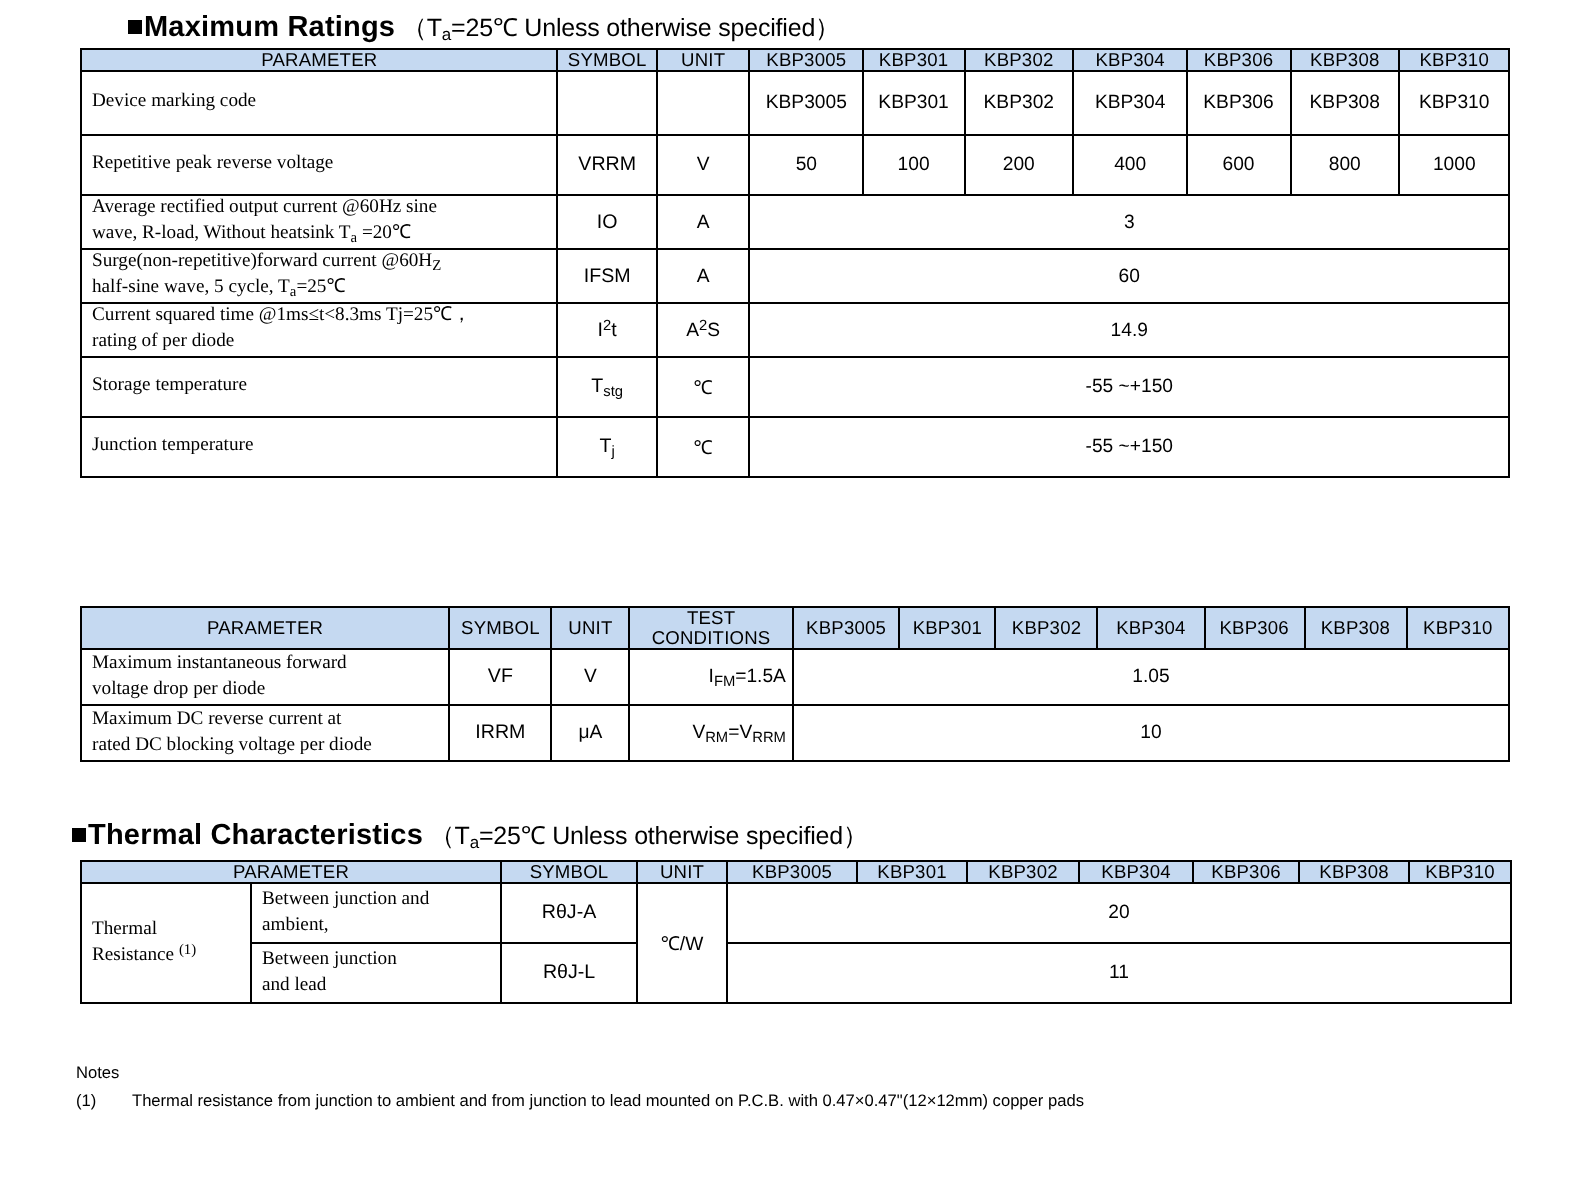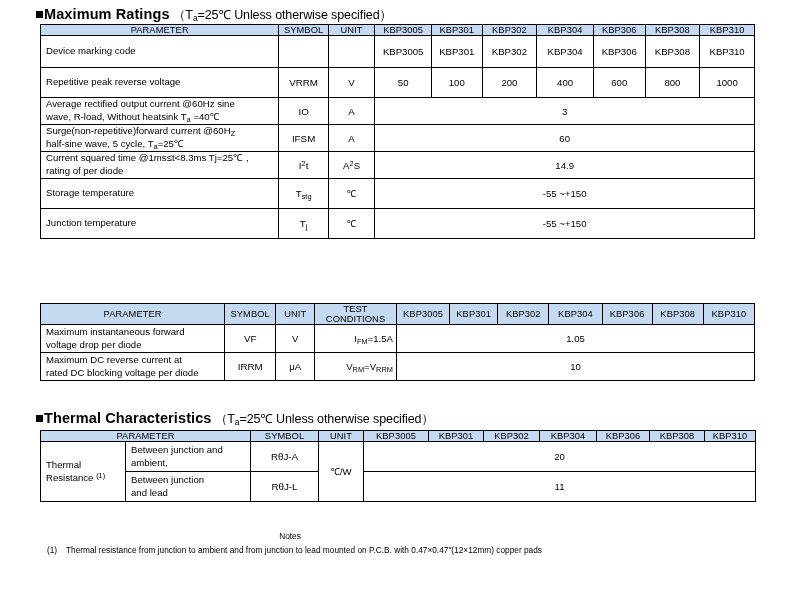--- a/index.html
+++ b/index.html
@@ -73,59 +73,59 @@
     font-size: 9.3px;
     letter-spacing: 0.1px;
   }
   .ctr { text-align: center; }
   .lft { text-align: right; padding-left: 5px !important; }
   .prm {
     text-align: left;
     padding-left: 5px !important;
     line-height: 1.35;
     font-size: 9.6px;
+    font-family: Liberation Serif, serif;
   }
   .bold { font-weight: bold; }
   sub, sup {
     font-size: 7.4px;
     line-height: 0;
   }
   sub { vertical-align: -2px; }
   sup { vertical-align: 3px; }
   .sym { font-size: 9.8px; }
   .unit { font-size: 9.6px; }
 
   
   .notes {
     position: absolute;
     left: 38px;
     font-size: 8.3px;
     line-height: 1.45;
-    text-align: center;
   }
   .notes-title { font-size: 8.3px; }
   .note-row {
     display: flex;
     margin-top: 2px;
   }
   .note-num {
     width: 28px;
     flex: 0 0 28px;
   }
   .note-body {
     flex: 1 1 auto;
     max-width: 700px;
   }
 </style>
 </head>
 <body>
 
 <div class="page">
 
-  <div class="section-heading" style="top:6px;">
+  <div class="section-heading" style="top:6px;margin-left:28px;">
     <span class="sq"></span><span class="h-title">Maximum Ratings</span><span class="h-sub"> <span>（T</span><sub>a</sub><span>=25℃ Unless otherwise specified）</span></span>
   </div>
 
   <table class="ds" style="left:40px; top:24px; width:715px;">
     <colgroup>
       <col style="width:231px">
         <col style="width:48px">
         <col style="width:45px">
       <col style="width:55px">
         <col style="width:49px">
@@ -171,21 +171,21 @@
         <td class="ctr">200</td>
         <td class="ctr">400</td>
         <td class="ctr">600</td>
         <td class="ctr">800</td>
         <td class="ctr">1000</td>
       </tr>
 
       <tr style="height:27px">
         <td class="prm">
           <span>Average rectified output current @60Hz sine</span><br>
-          <span>wave, R-load, Without heatsink T</span><sub>a</sub><span> =40℃</span>
+          <span>wave, R-load, Without heatsink T</span><sub>a</sub><span> =20℃</span>
         </td>
         <td class="ctr sym">IO</td>
         <td class="ctr unit">A</td>
         <td class="ctr" colspan="7">3</td>
       </tr>
 
       <tr style="height:27px">
         <td class="prm">
           <span>Surge(non-repetitive)forward current  @60H</span><sub>Z</sub><br>
           <span>half-sine wave, 5 cycle, T</span><sub>a</sub><span>=25℃</span>

